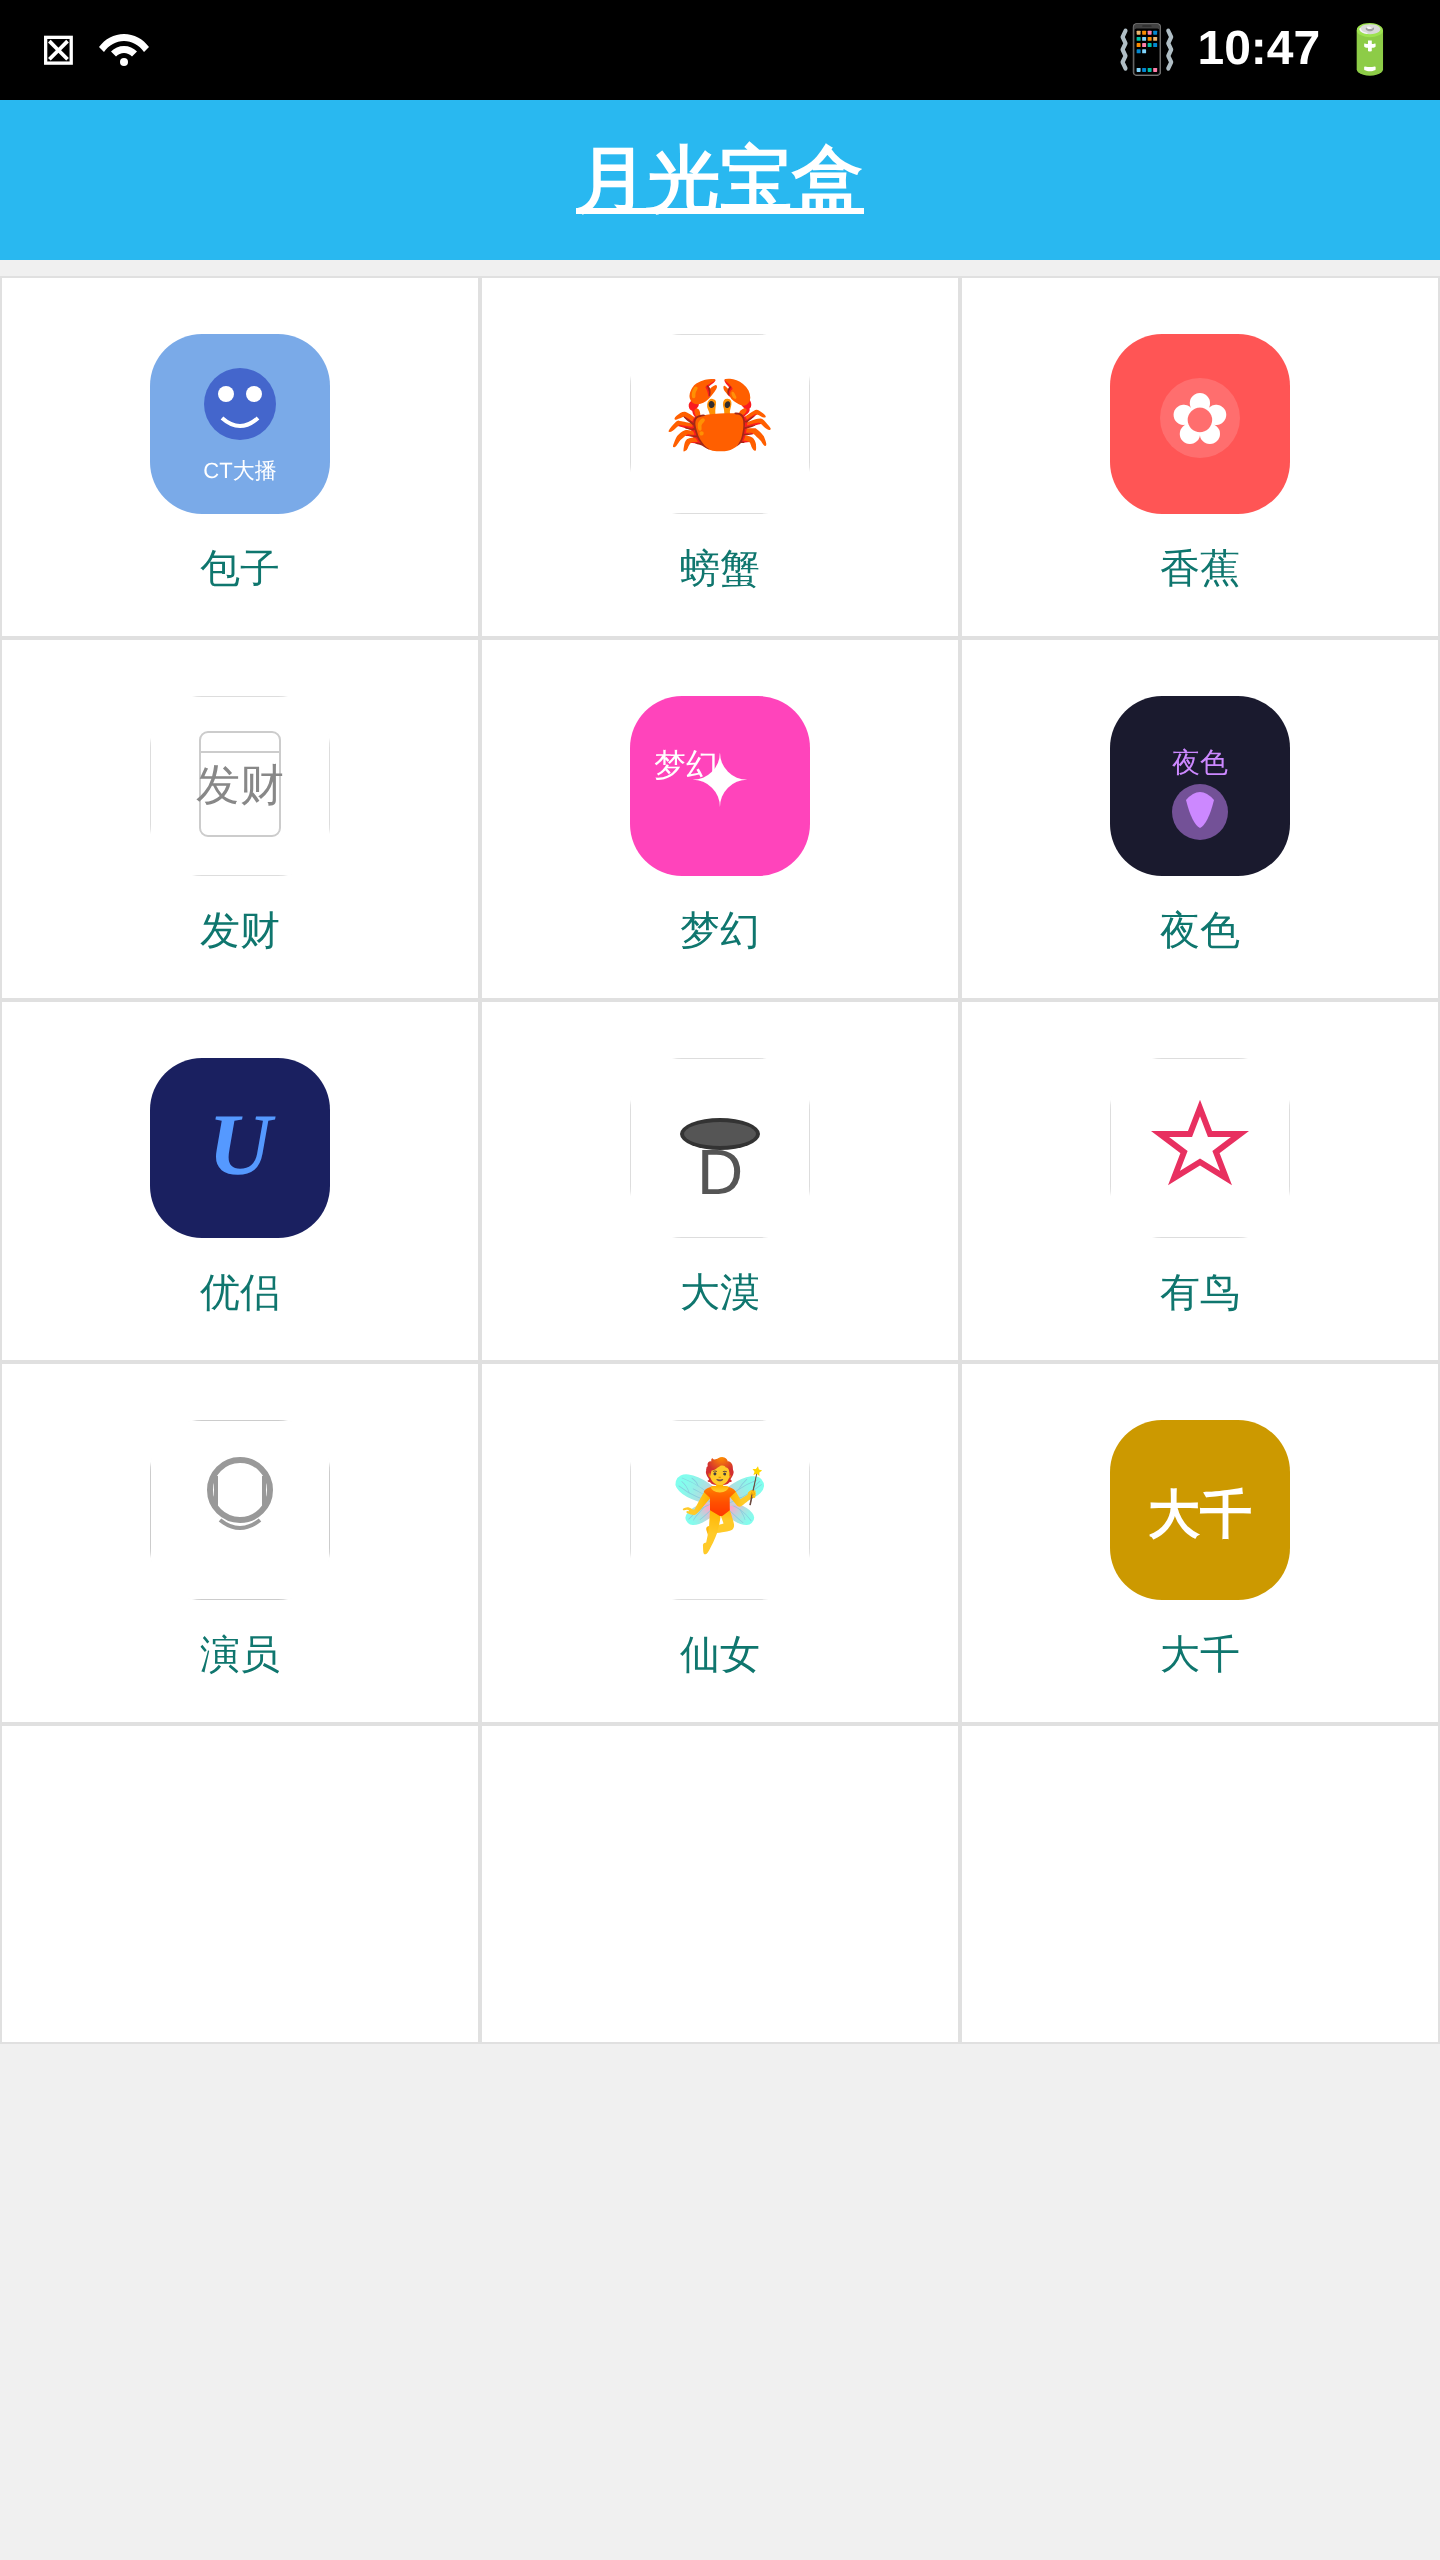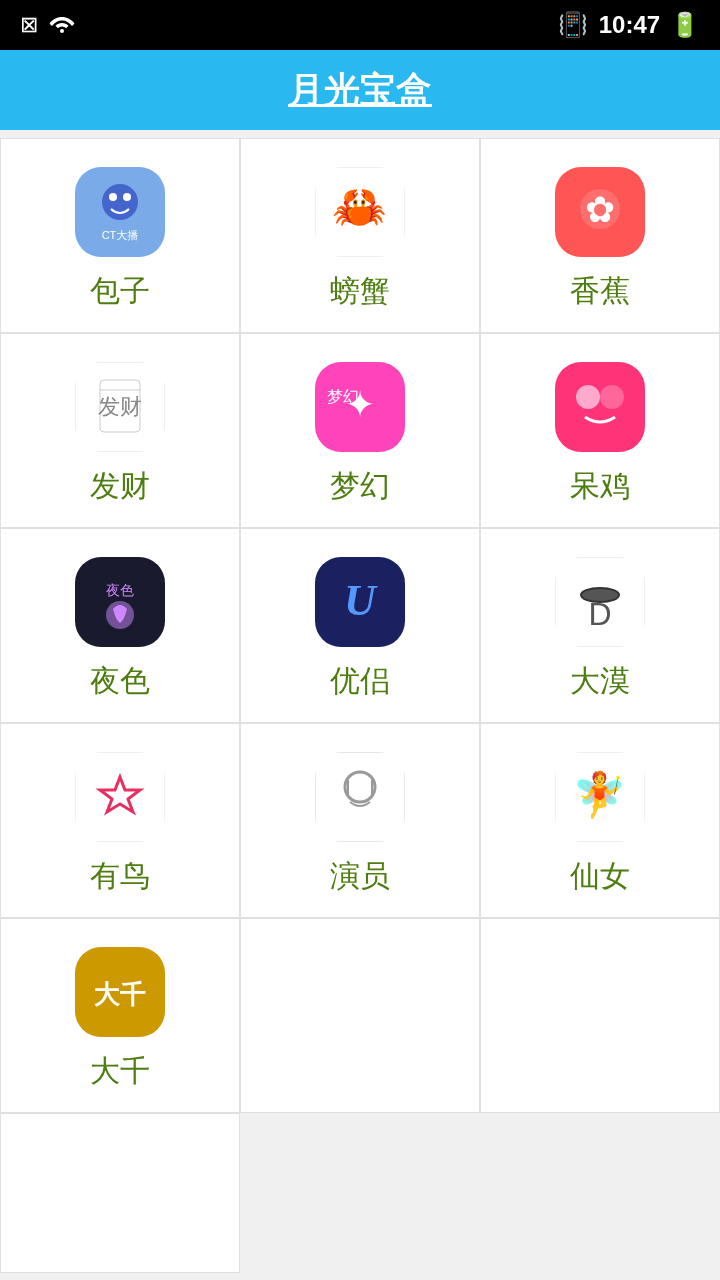--- a/index.html
+++ b/index.html
@@ -61,22 +61,22 @@
       border: 0.5px solid #e0e0e0;
       display: flex;
       flex-direction: column;
       align-items: center;
       justify-content: center;
       padding: 28px 16px 20px;
       cursor: pointer;
       min-height: 160px;
     }
     .app-label {
-      font-size: 30px;
-      color: #4d7c0f;
+      font-size: 20px;
+      color: #0f766e;
     }
 
     
     .icon-svg-wrap {
       width: 90px;
       height: 90px;
       border-radius: 26px;
       overflow: hidden;
       display: flex;
       align-items: center;
@@ -161,31 +161,20 @@
             <rect width="90" height="90" rx="20" fill="#ff44bb"></rect>
             <text x="45" y="55" text-anchor="middle" font-size="36" fill="white">✦</text>
             <text x="28" y="40" text-anchor="middle" font-size="16" fill="white">梦幻</text>
           </svg>
         </div>
         <span class="app-label">梦幻</span>
       </div>
       <div class="grid-item">
         <div class="icon-svg-wrap">
           <svg width="90" height="90" viewBox="0 0 90 90">
-            <rect width="90" height="90" rx="20" fill="#ff3377"></rect>
-            <circle cx="33" cy="35" r="12" fill="#ffaacc"></circle>
-            <circle cx="57" cy="35" r="12" fill="#ff6699"></circle>
-            <path d="M30 55 Q45 65 60 55" stroke="white" stroke-width="3" fill="none"></path>
-          </svg>
-        </div>
-        <span class="app-label">呆鸡</span>
-      </div>
-      <div class="grid-item">
-        <div class="icon-svg-wrap">
-          <svg width="90" height="90" viewBox="0 0 90 90">
             <rect width="90" height="90" rx="20" fill="#1a1a2e"></rect>
             <text x="45" y="38" text-anchor="middle" font-size="14" fill="#cc88ff">夜色</text>
             <circle cx="45" cy="58" r="14" fill="#cc88ff" opacity="0.5"></circle>
             <path d="M38 52 Q45 44 52 52 Q49 64 45 66 Q41 64 38 52z" fill="#cc88ff"></path>
           </svg>
         </div>
         <span class="app-label">夜色</span>
       </div>
       <div class="grid-item">
         <div class="icon-svg-wrap">

